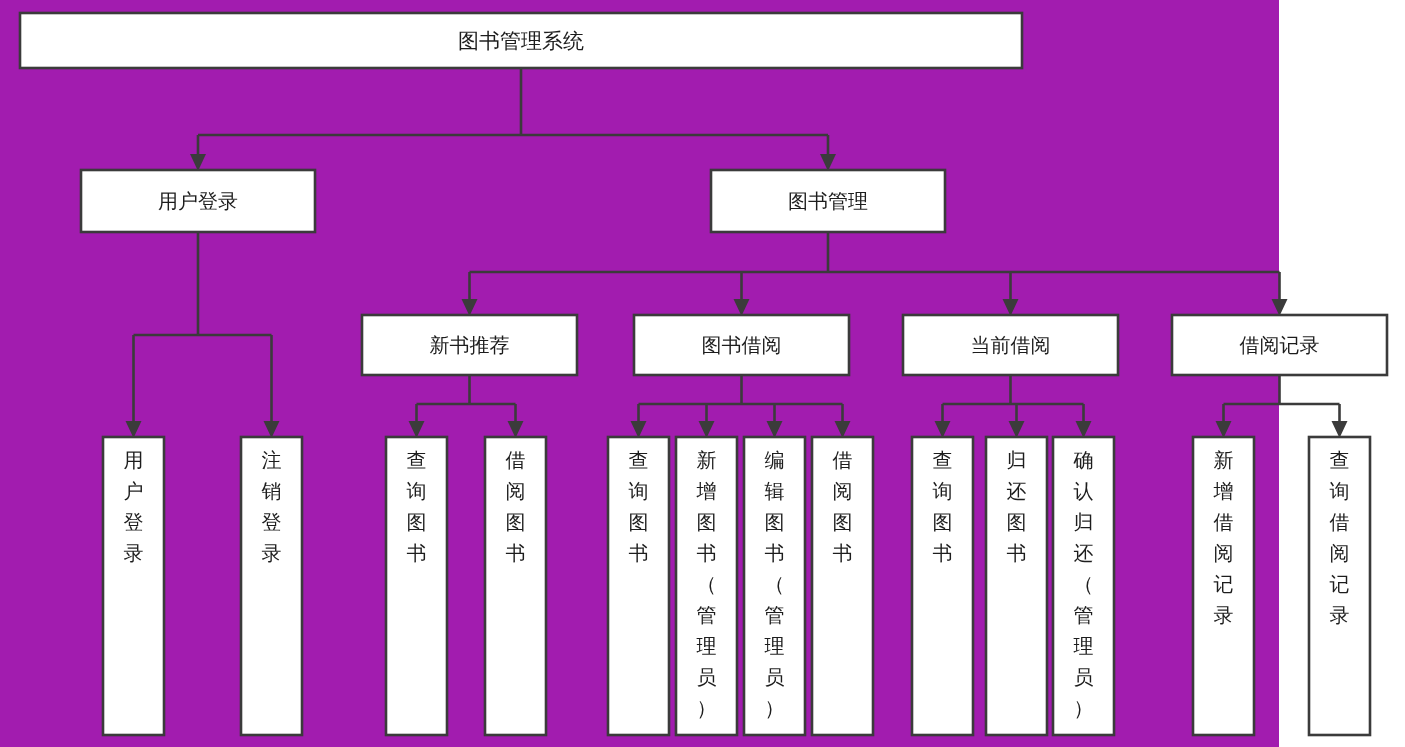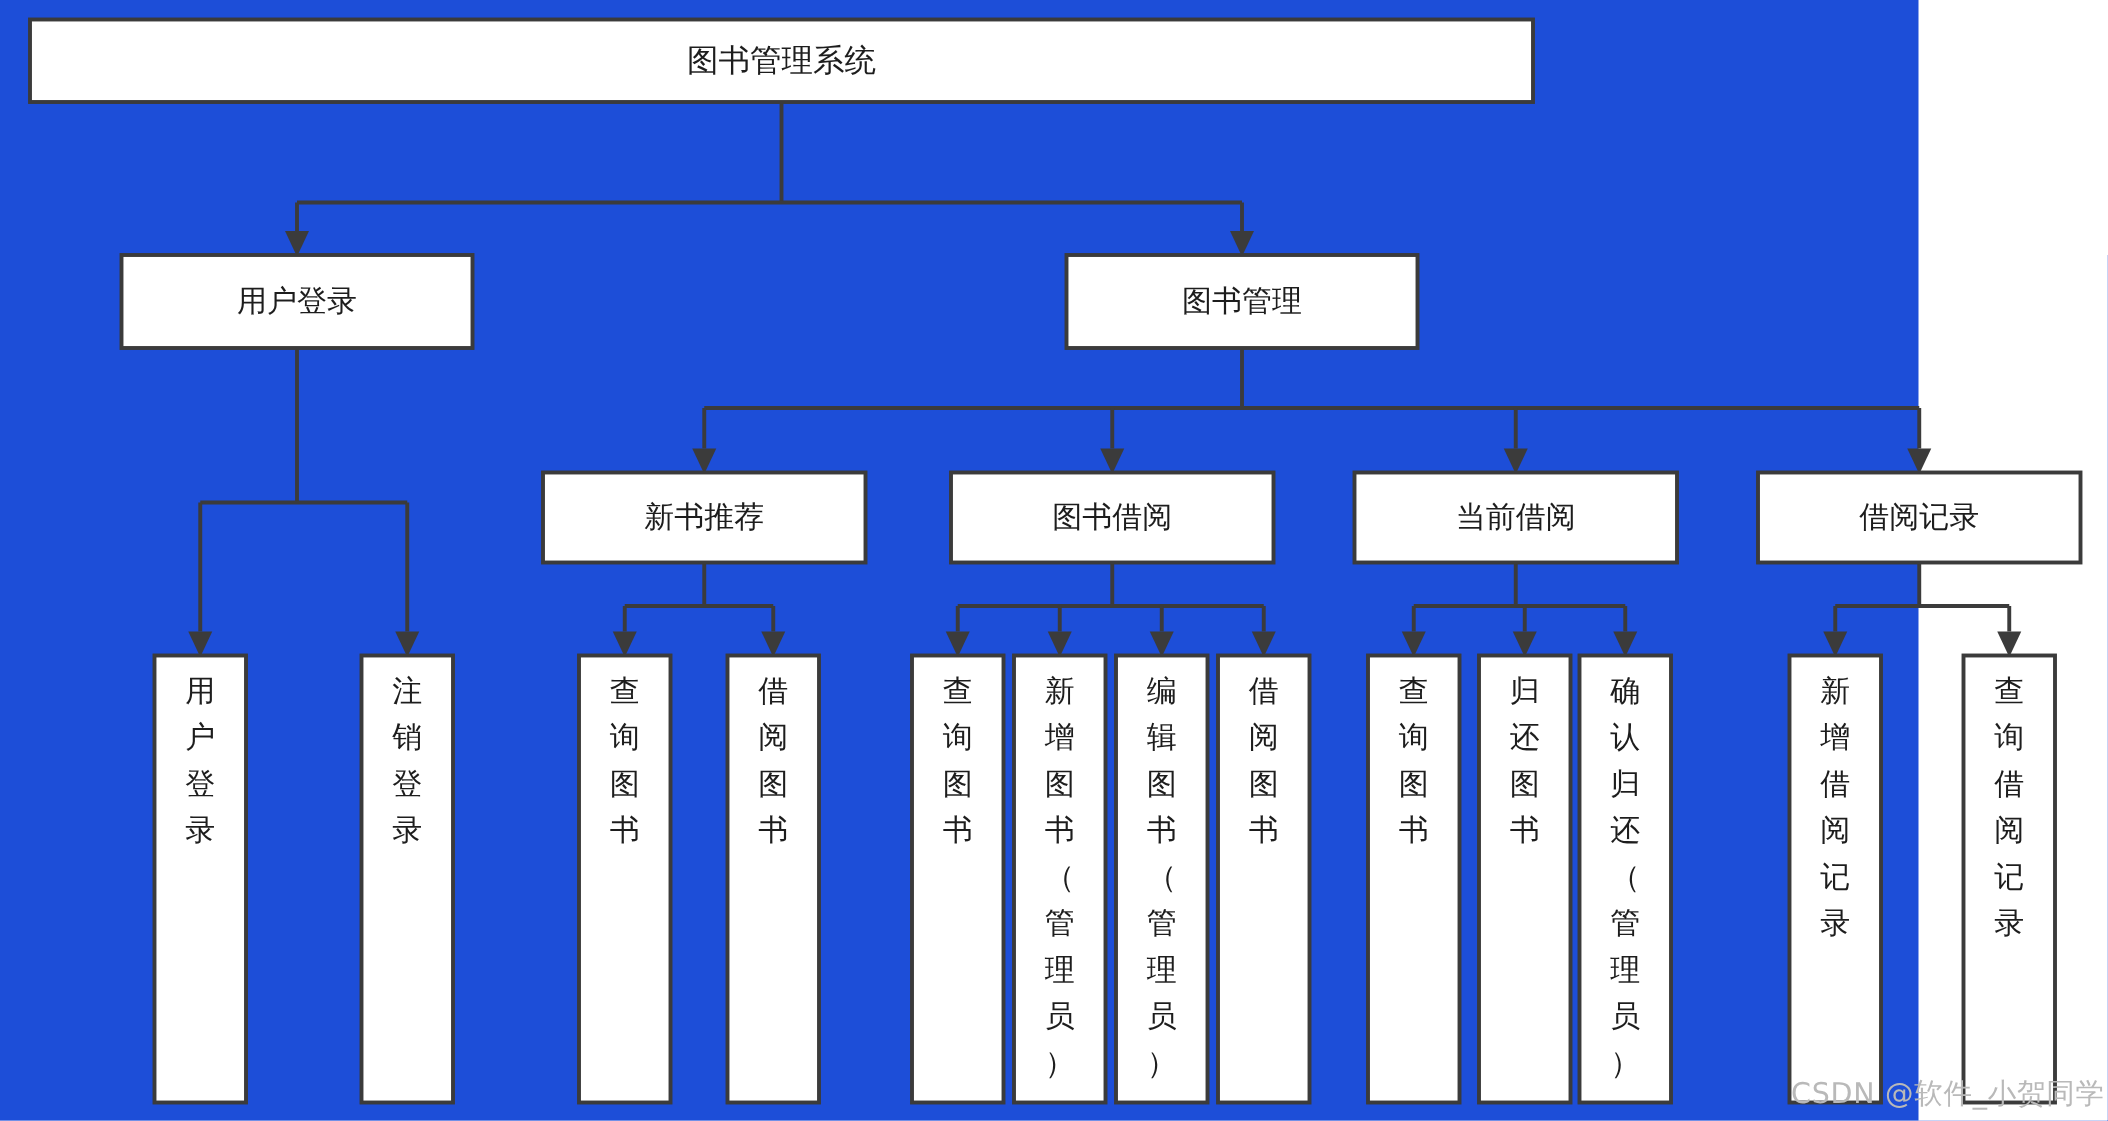--- a/index.html
+++ b/index.html
@@ -12,21 +12,21 @@
     width: 1405px;
     height: 747px;
     font-family: "DejaVu Sans", "Liberation Sans", sans-serif;
     overflow: hidden;
     position: relative;
   }
   #diagram-root {
     position: relative;
     width: 1279px;
     height: 747px;
-    background: #1d4ed8;
+    background: #a21caf;
   }
   svg#tree-svg {
     position: absolute;
     left: 0;
     top: 0;
     width: 1405px;
     height: 747px;
     display: block;
   }
   .node-box {
@@ -263,14 +263,13 @@
           <rect x="1309" y="437" width="61" height="298" class="node-box"></rect>
           <text x="1339.5" y="467" class="leaf-label">查</text>
           <text x="1339.5" y="498" class="leaf-label">询</text>
           <text x="1339.5" y="529" class="leaf-label">借</text>
           <text x="1339.5" y="560" class="leaf-label">阅</text>
           <text x="1339.5" y="591" class="leaf-label">记</text>
           <text x="1339.5" y="622" class="leaf-label">录</text>
         </g>
       </g>
   </svg>
-  <div class="watermark" style="left: 1194px; top: 716px;">CSDN @软件_小贺同学</div>
 </div>
 
 </body></html>

